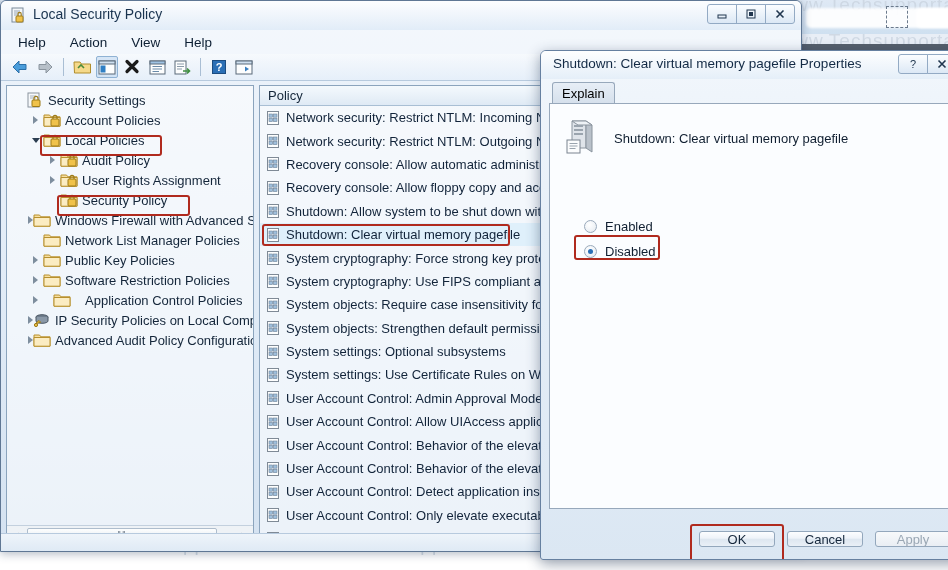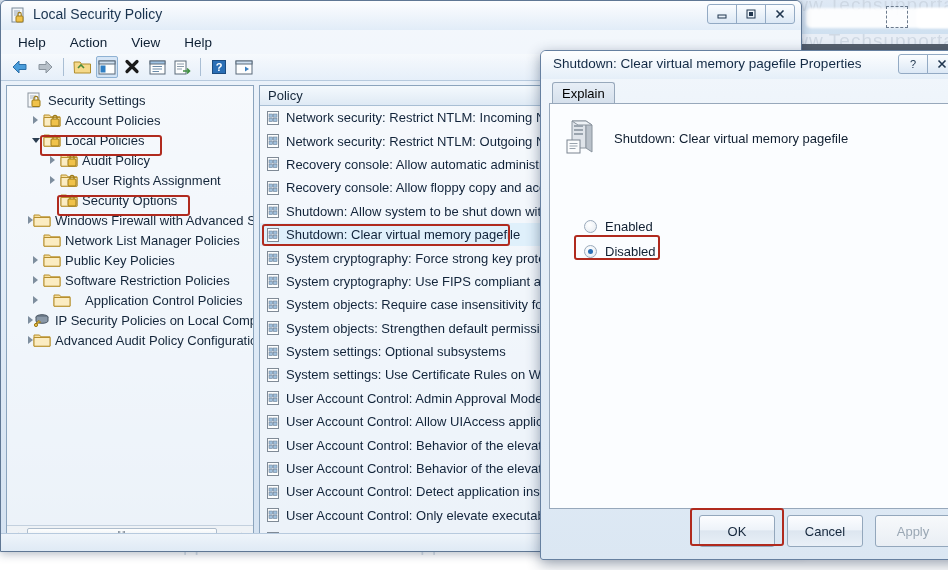--- a/index.html
+++ b/index.html
@@ -260,21 +260,21 @@
   }
   .radio .dot { width: 5px; height: 5px; border-radius: 50%; background: #2b6fb5; display: none; }
   .radio.checked .dot { display: block; }
   .radio-label { font-size: 13px; color: #101f31; }
 
   .dlg-buttons {
     position: absolute; right: 12px; bottom: 12px;
     display: flex; gap: 12px; align-items: center;
   }
   .btn {
-    width: 76px; height: 32px;
+    width: 76px; height: 16px;
     border: 1px solid #93a7bc; border-radius: 3px;
     background: linear-gradient(180deg,#fcfdff 0%,#eef3f9 45%,#dde6f0 50%,#e9f0f7 100%);
     font-size: 13px; color: #15273c;
     display: flex; align-items: center; justify-content: center;
   }
   .btn.disabled { color: #9aa7b4; background: linear-gradient(180deg,#f7f9fb,#e9eef4); }
 
   svg { display: block; }
 </style>
 </head>
@@ -489,21 +489,21 @@
             <div class="tnode" style="padding-left: 34px;">
               <span class="tw"></span>
               <span class="ticon">
                 <svg width="18" height="16" viewBox="0 0 18 16">
     <path d="M1 3 h5.5 l1.4 1.8 h9.1 v9.4 h-16 z" fill="#f7dfa0" stroke="#b8912f"></path>
     <path d="M1 5.5 h16 v8.7 h-16 z" fill="#fbecc2" stroke="#b8912f"></path>
     <rect x="8" y="7" width="8" height="7" rx="1" fill="#f0c24a" stroke="#9c7a17"></rect>
       <path d="M10 7 v-1.6 a2 2 0 0 1 4 0 V7" fill="none" stroke="#9c7a17" stroke-width="1.2"></path>
                 </svg>
               </span>
-              <span class="tlabel">Security Options</span>
+              <span class="tlabel">Security Policy</span>
             </div>
             <div class="tnode" style="padding-left: 17px;">
               <span class="tw">
                 <span class="arrow-collapsed"></span>
               </span>
               <span class="ticon">
                 <svg width="18" height="16" viewBox="0 0 18 16">
     <path d="M1 3 h5.5 l1.4 1.8 h9.1 v9.4 h-16 z" fill="#f7dfa0" stroke="#b8912f"></path>
     <path d="M1 5.5 h16 v8.7 h-16 z" fill="#fbecc2" stroke="#b8912f"></path>
     </svg>

